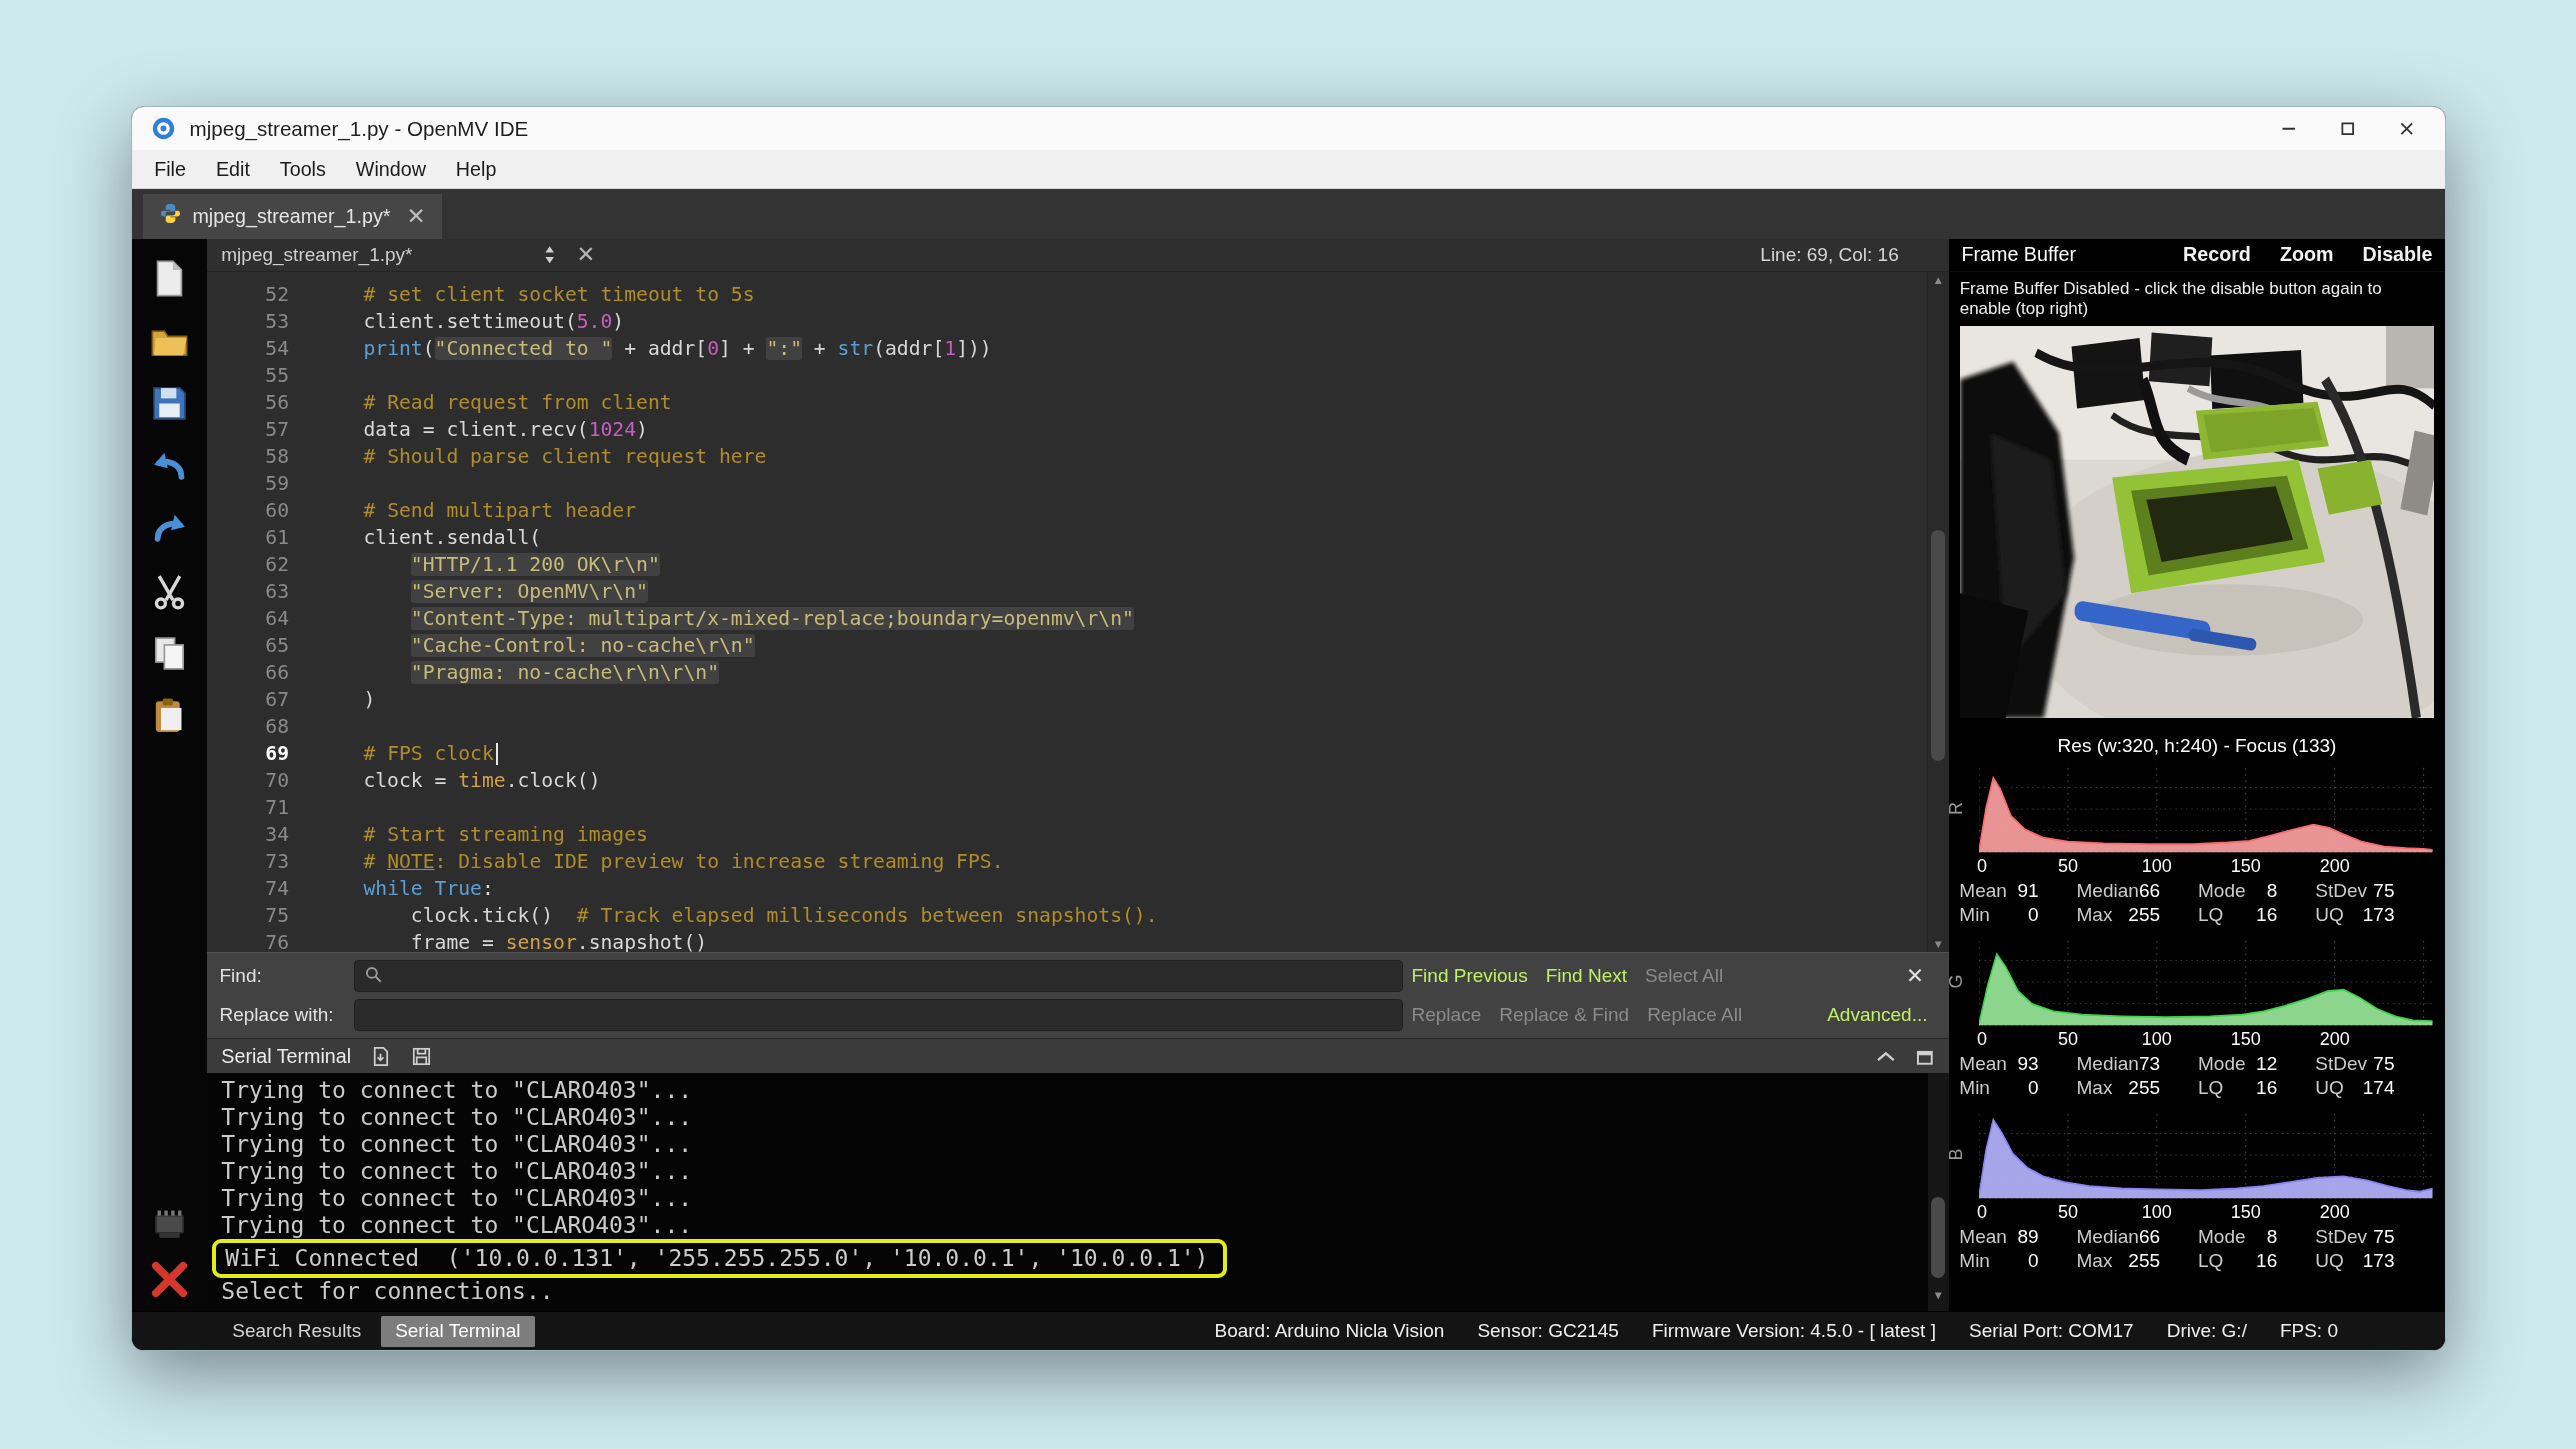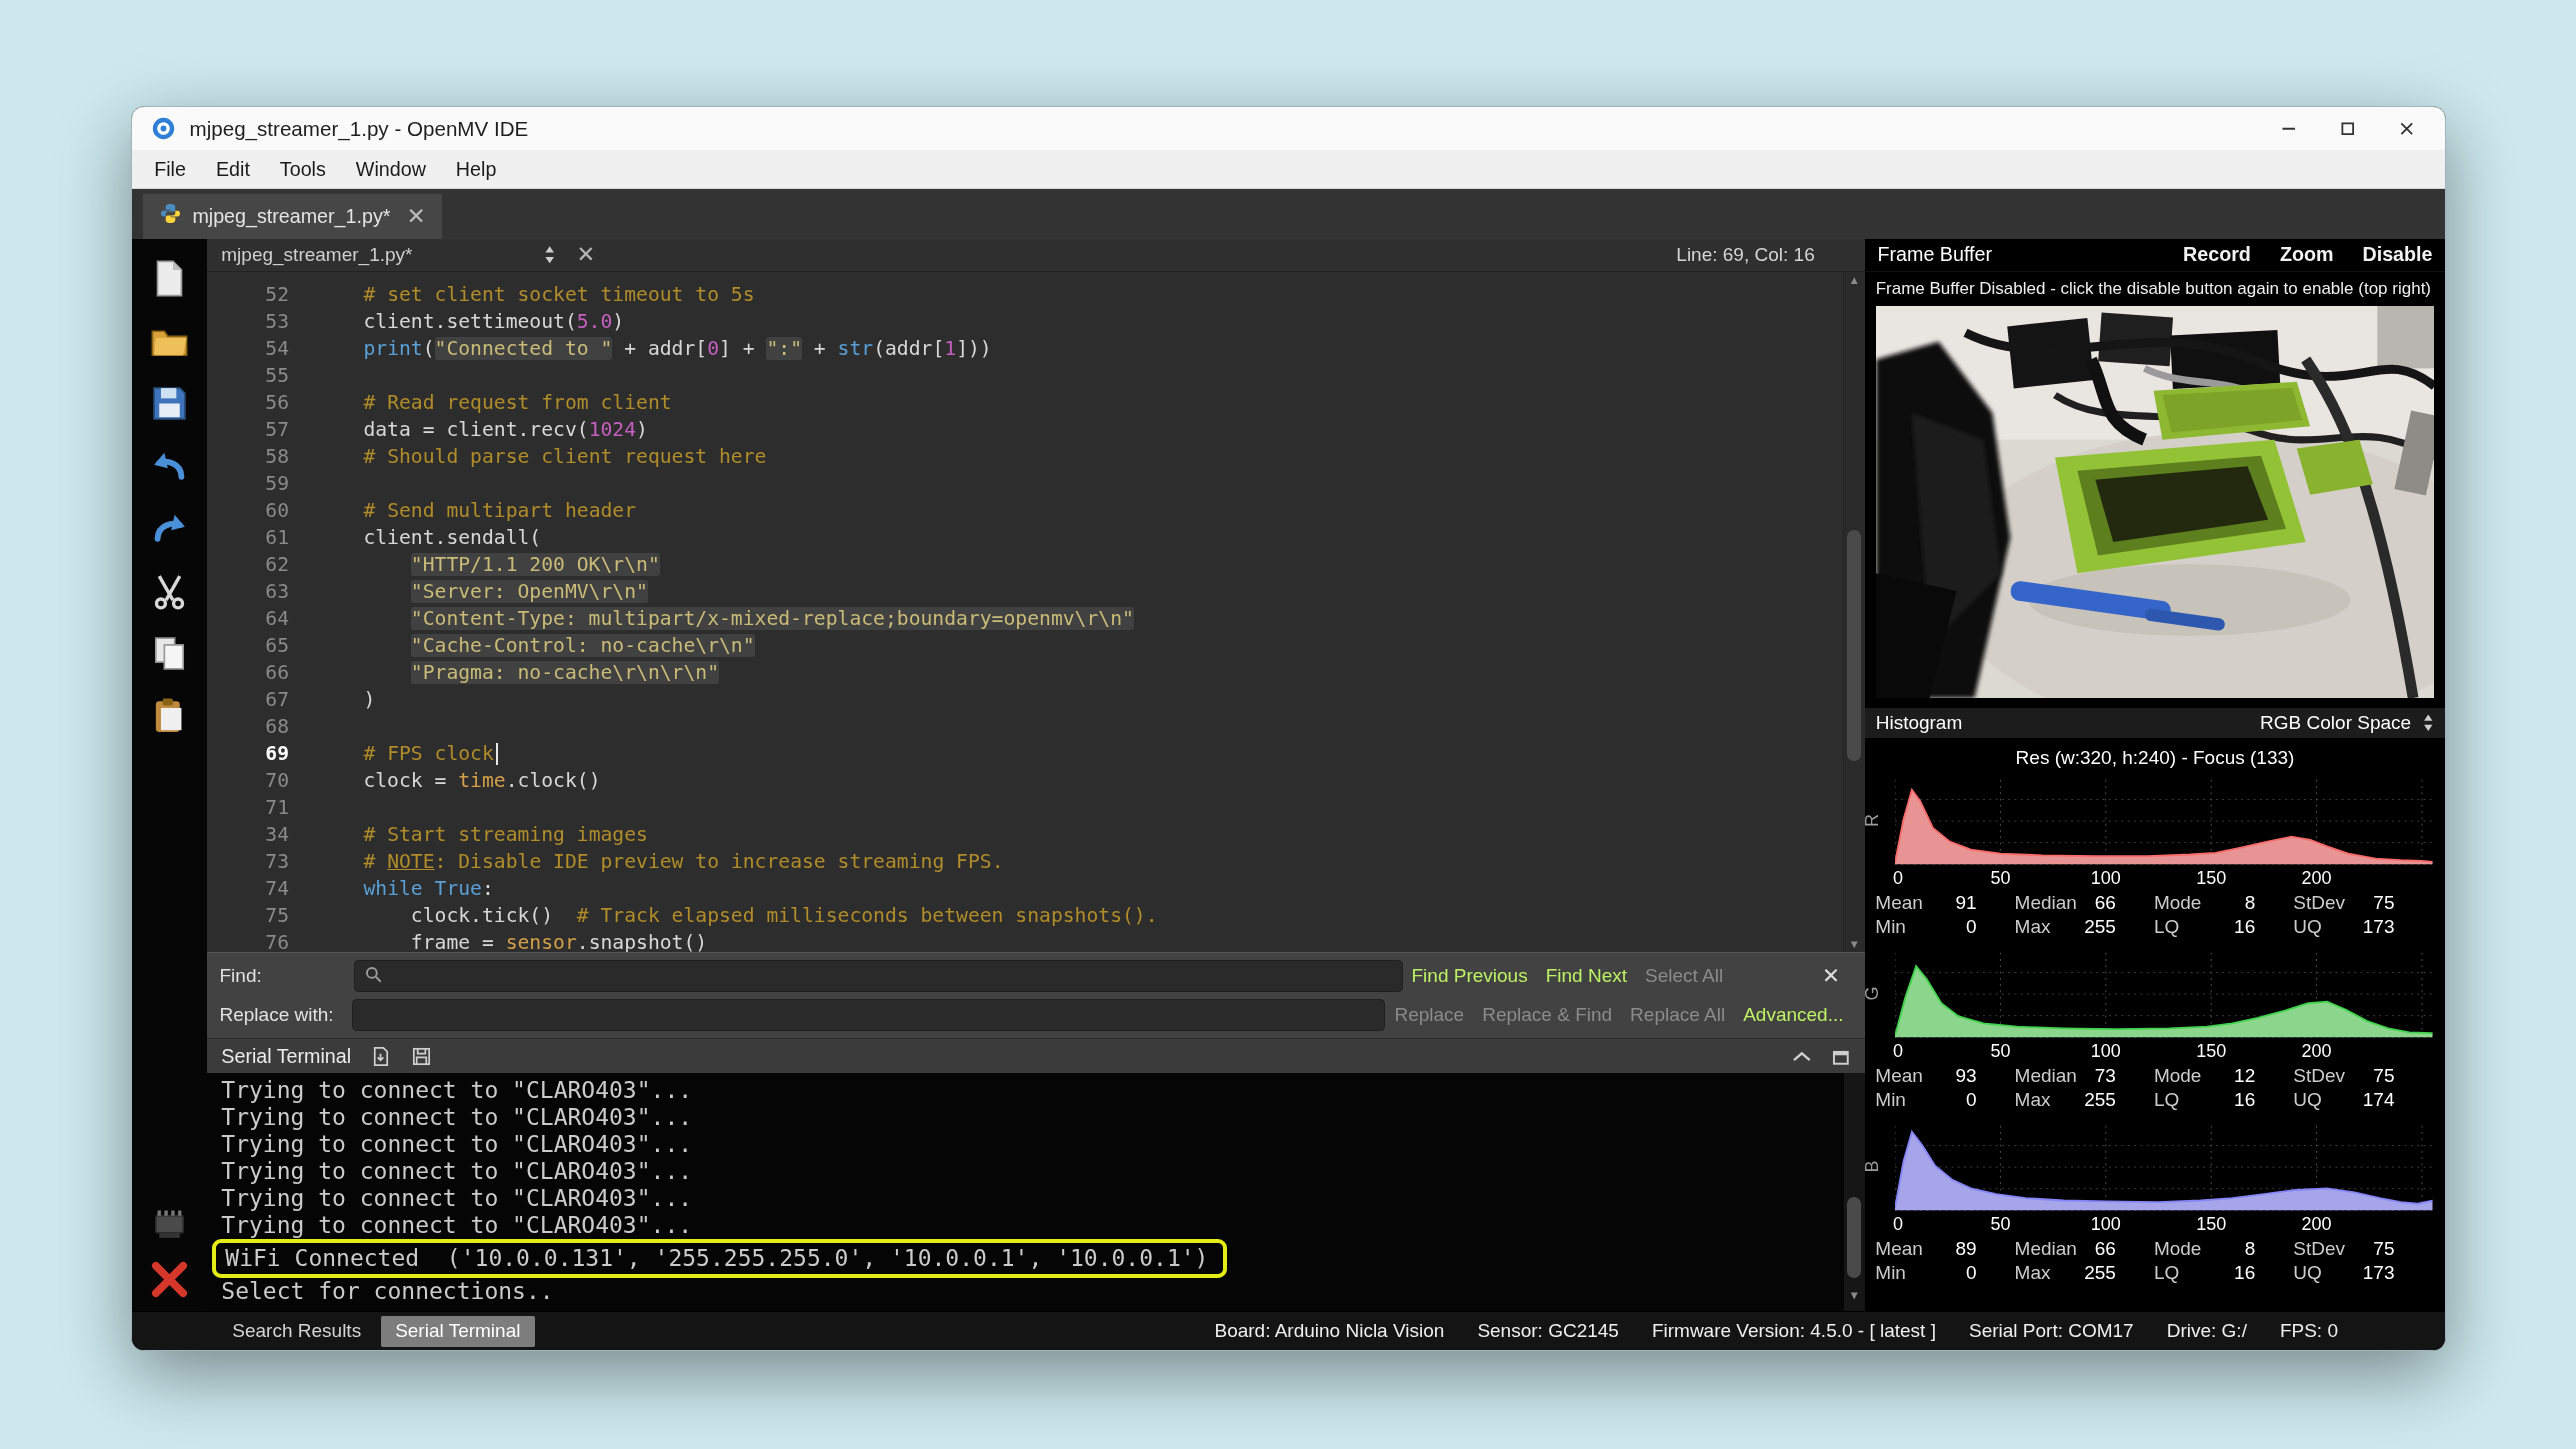--- a/index.html
+++ b/index.html
@@ -63,21 +63,21 @@
   .termheader{height:34px;background:#3b3b3b;border-top:0.9px solid #2a2a2a;display:flex;align-items:center;gap:18px;padding:0 14.3px;color:#ececec;font-size:19.7px;flex:0 0 auto;}
   .thicon svg{width:23px;height:23px;display:block;}
   .thright{margin-left:auto;display:flex;gap:19.7px;align-items:center;}
   .terminal{height:234px;background:#050505;position:relative;overflow:hidden;padding:3.6px 27px 0 14.3px;font:23px/27px "DejaVu Sans Mono","Liberation Mono",monospace;color:#cbcbcb;flex:0 0 auto;}
   .tline{white-space:pre;}
   .hlbox{display:inline-block;border:4.5px solid #e4ec16;border-radius:9px;padding:1.8px 14.3px 1.8px 9px;margin-left:-9px;}
   .tscroll{position:absolute;right:0;top:0;bottom:0;width:21.5px;background:#161616;}
   .tscroll .thumb{position:absolute;left:3.6px;width:14.3px;top:52%;height:34%;background:#4a4a4a;border-radius:7.2px;}
   .tscroll .arr{position:absolute;bottom:1.8px;left:0;width:21.5px;text-align:center;color:#8a8a8a;font-size:11.6px;}
   
-  .sidepanel{width:580px;flex:0 0 auto;background:#000;display:flex;flex-direction:column;min-height:0;}
+  .sidepanel{width:496px;flex:0 0 auto;background:#000;display:flex;flex-direction:column;min-height:0;}
   .fbheader{height:32px;display:flex;align-items:center;padding:0 12.5px;color:#fff;font-size:19.7px;border-bottom:0.9px solid #101010;flex:0 0 auto;}
   .fbbtns{margin-left:auto;display:flex;gap:29px;font-weight:bold;}
   .fbbtn{color:#f2f2f2;}
   .fbhint{color:#efefef;font-size:17px;padding:7.2px 10.7px 7.2px;flex:0 0 auto;}
   .fbimage{margin:0 10.7px 9px;height:392px;background:#151515;flex:0 0 auto;overflow:hidden;}
   .fbimage svg{width:100%;height:100%;display:block;}
   .histheader{height:30px;background:#1c1c1c;border-top:0.9px solid #000;border-bottom:0.9px solid #000;display:flex;align-items:center;padding:0 10.7px;color:#fff;font-size:19px;flex:0 0 auto;}
   .cspace{margin-left:auto;display:flex;align-items:center;gap:10.7px;}
   .cspace svg{width:12.5px;height:21.5px;}
   .resline{text-align:center;color:#fff;font-size:19px;padding:8px 0 3.6px;flex:0 0 auto;}
@@ -381,30 +381,20 @@
             <polygon points="200,170 445,150 480,265 225,300" fill="#93c237"></polygon>
             <polygon points="225,185 430,168 458,250 248,280" fill="#5d7f1d"></polygon>
             <polygon points="245,195 415,180 438,240 265,265" fill="#23290f"></polygon>
             <polygon points="470,160 540,150 555,200 485,212" fill="#89b22e"></polygon>
             <ellipse cx="350" cy="330" rx="180" ry="40" fill="#b9b4ac" opacity="0.5"></ellipse>
             <rect x="150" y="320" width="180" height="22" rx="10" fill="#3565c8" transform="rotate(8 240 330)"></rect>
             <rect x="300" y="345" width="90" height="14" rx="7" fill="#2e58b0" transform="rotate(8 345 352)"></rect>
             <rect x="588" y="120" width="36" height="90" fill="#8f8c88" transform="rotate(12 606 165)"></rect>
           </svg>
         </div>
-        <div class="histheader">
-          <span>Histogram</span>
-          <span class="cspace">
-            <span>RGB Color Space</span>
-            <svg viewBox="0 0 12 20">
-                <path d="M6 2 L10 8 H2 Z" fill="#cfcfcf"></path>
-                <path d="M6 18 L2 12 H10 Z" fill="#cfcfcf"></path>
-              </svg>
-          </span>
-        </div>
         <div class="resline">Res (w:320, h:240) - Focus (133)</div>
         <div id="histograms">
             <div class="histblock">
               <div class="histrot">R</div>
               <svg class="histsvg" viewBox="0 0 598 98" preserveAspectRatio="none">
                 <line x1="0.0" y1="2" x2="0.0" y2="96" stroke="#5c5c5c" stroke-dasharray="2 5"></line>
                 <line x1="117.3" y1="2" x2="117.3" y2="96" stroke="#5c5c5c" stroke-dasharray="2 5"></line>
                 <line x1="234.5" y1="2" x2="234.5" y2="96" stroke="#5c5c5c" stroke-dasharray="2 5"></line>
                 <line x1="351.8" y1="2" x2="351.8" y2="96" stroke="#5c5c5c" stroke-dasharray="2 5"></line>
                 <line x1="469.0" y1="2" x2="469.0" y2="96" stroke="#5c5c5c" stroke-dasharray="2 5"></line>

